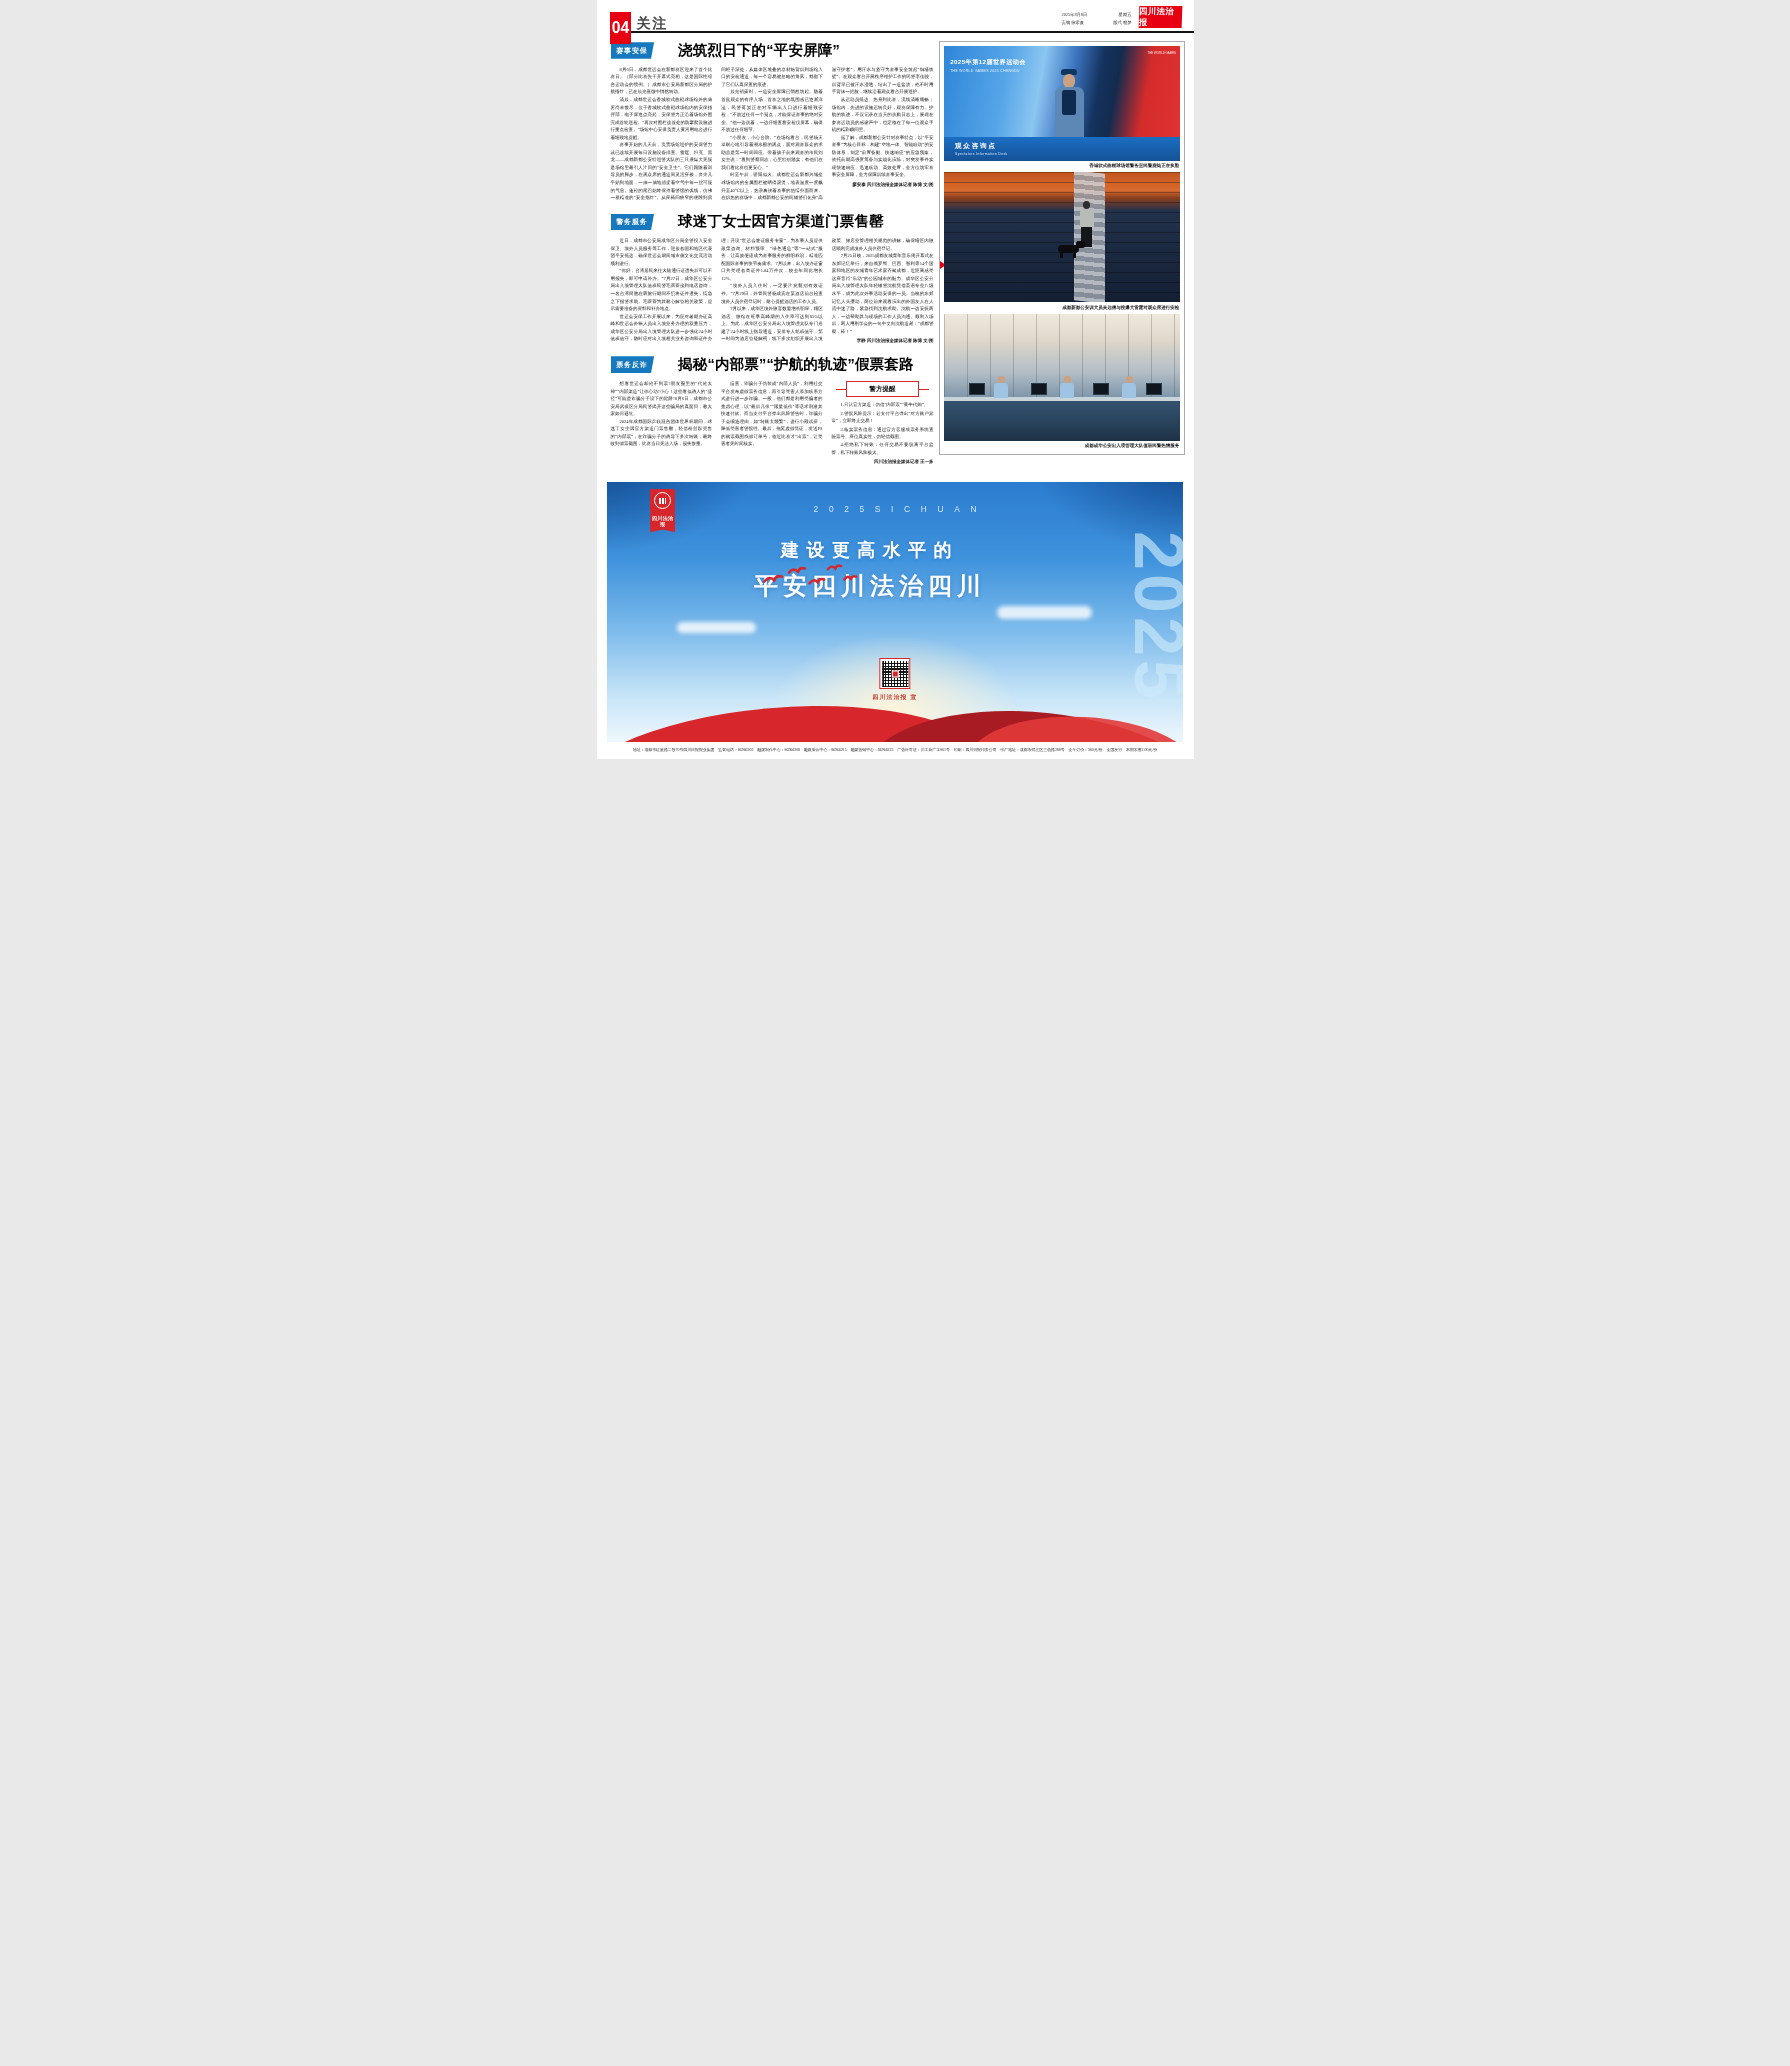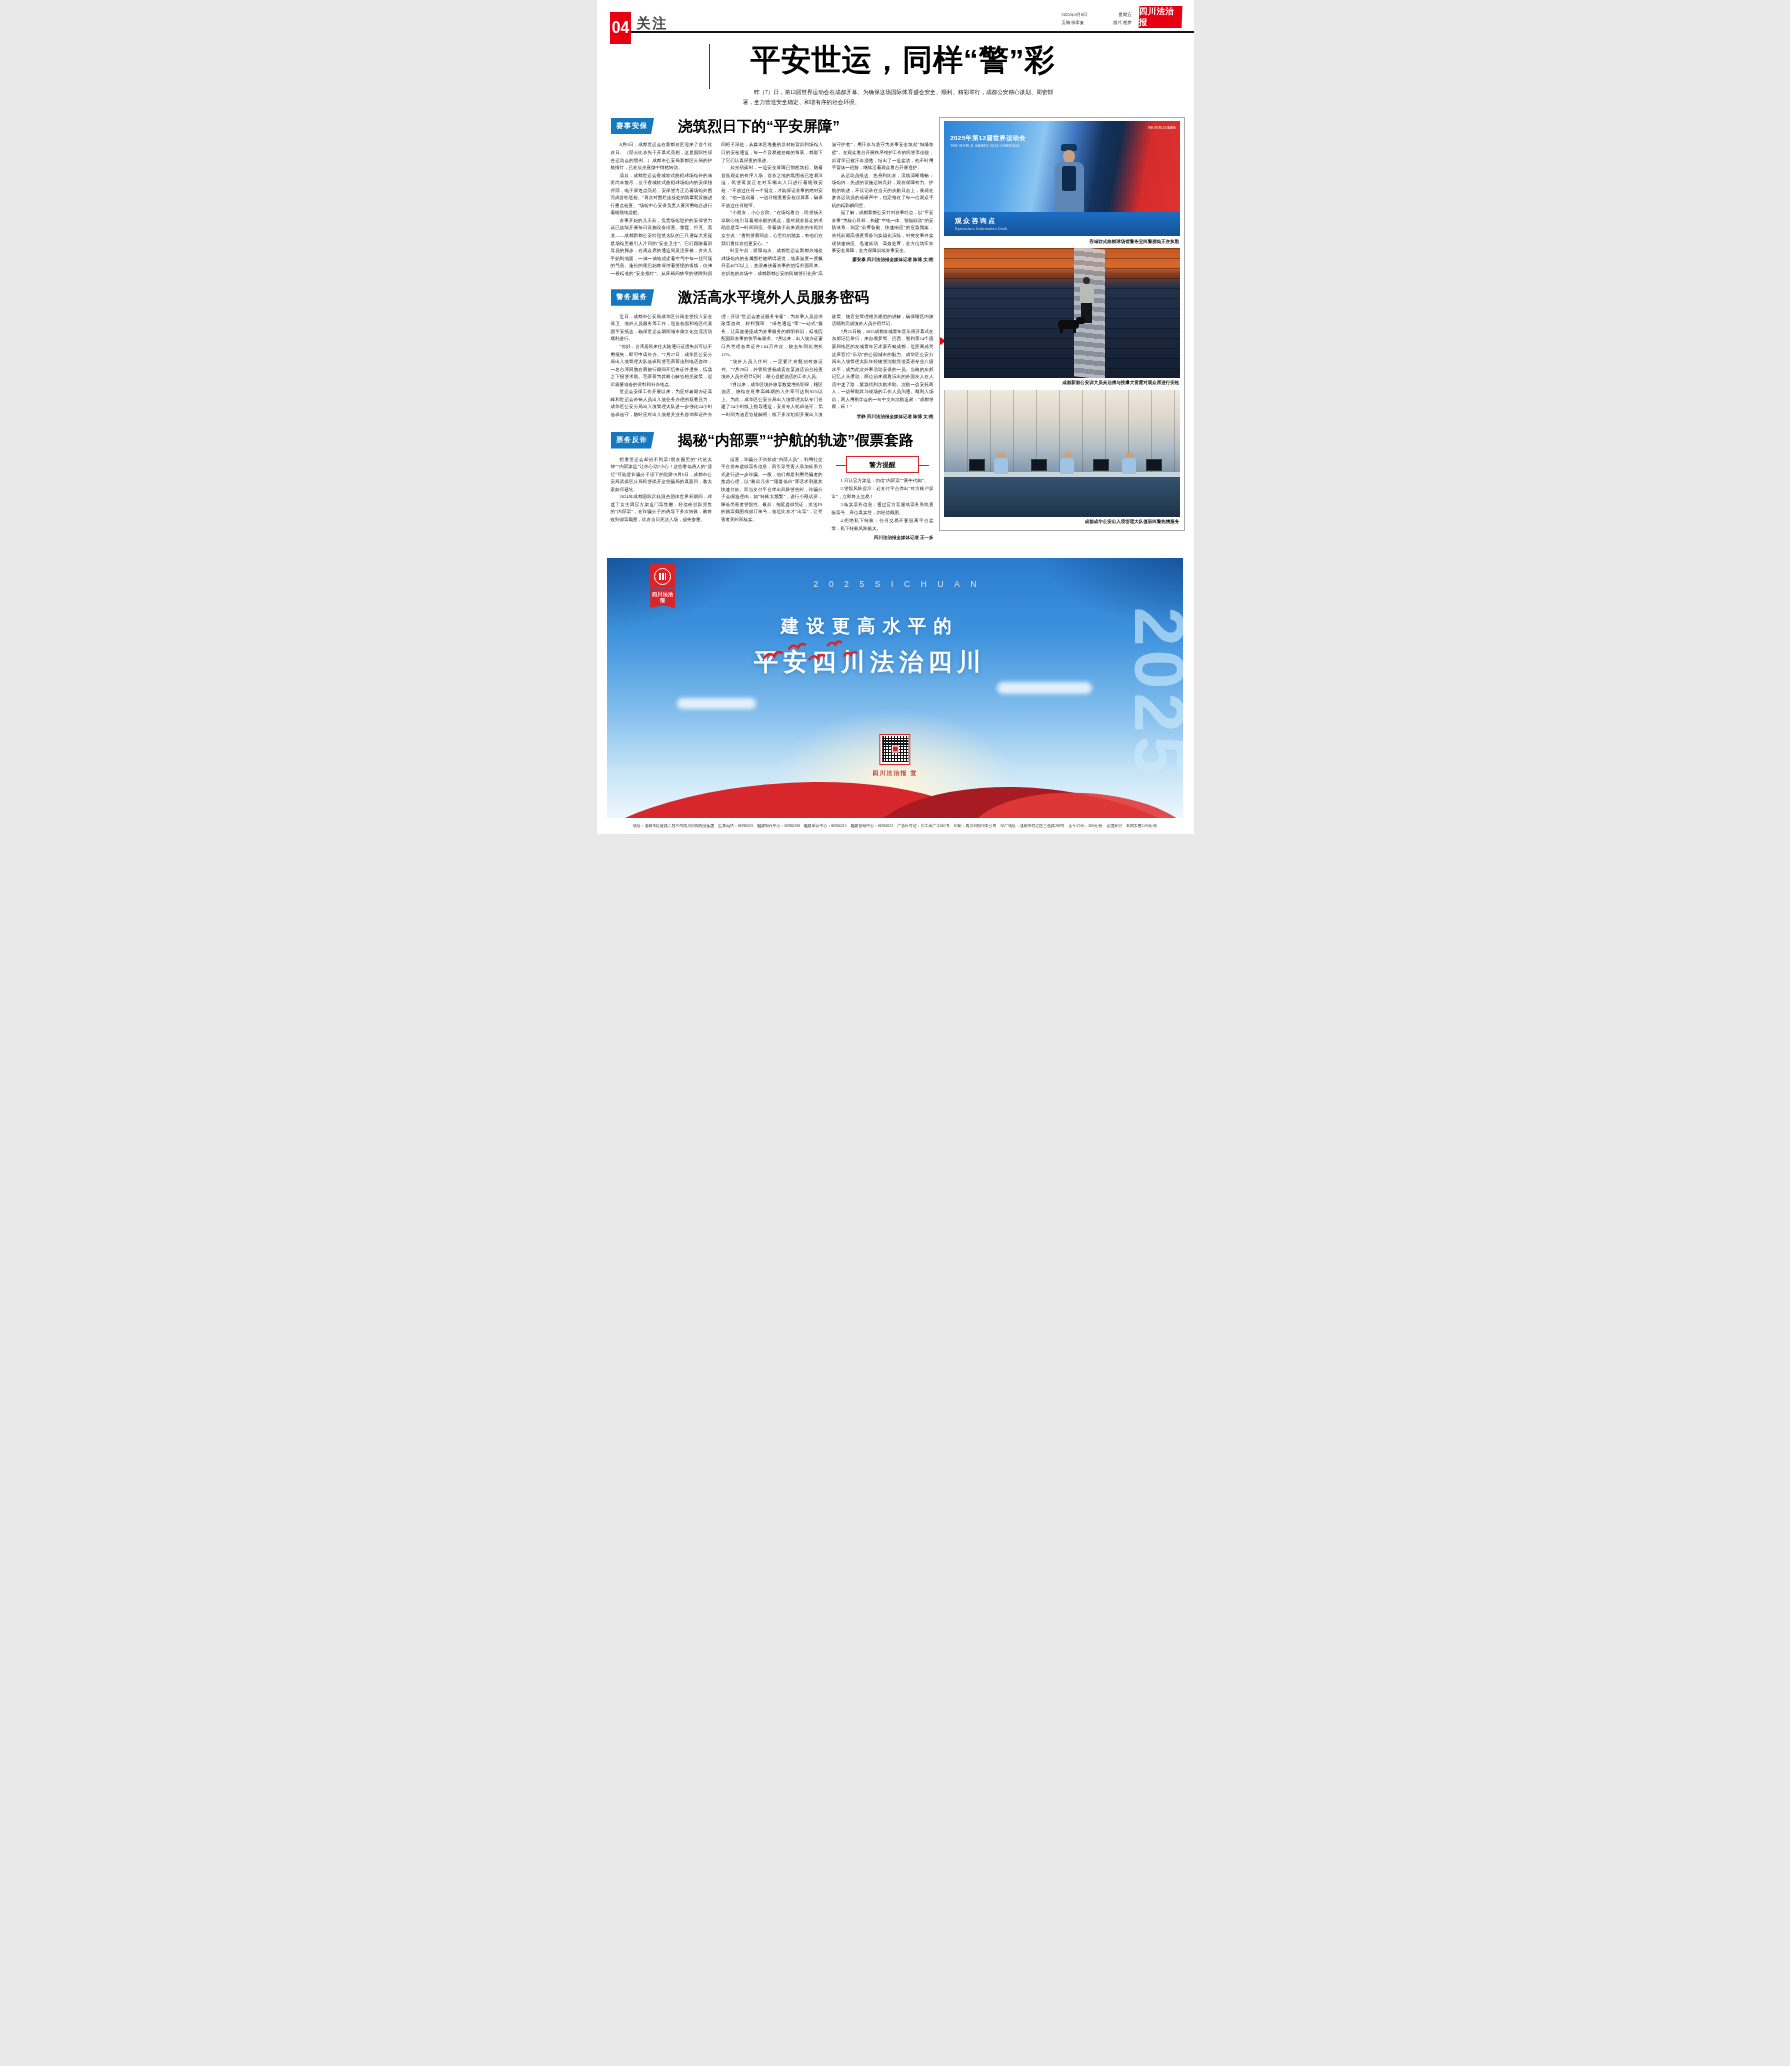--- a/index.html
+++ b/index.html
@@ -171,27 +171,20 @@
       </div>
       <div class="row">
         <span>责编 徐零夏</span>
         <span>版式 程梦</span>
       </div>
     </div>
     <div class="masthead">四川法治报</div>
     <div class="rule"></div>
   </div>
 
-  <div class="lead-wrap">
-    <div class="lead-bar"></div>
-    <div class="lead-content">
-      <h1>平安世运，同样“警”彩</h1>
-      <p class="lead-deck">昨（7）日，第12届世界运动会在成都开幕。为确保这场国际体育盛会安全、顺利、精彩举行，成都公安精心谋划、周密部署，全力营造安全稳定、和谐有序的社会环境。</p>
-    </div>
-  </div>
 
   <div class="main">
 
     <div class="articles">
 
       <div class="article">
         <div class="a-head">
           <span class="tag">赛事安保</span>
           <span class="a-title">浇筑烈日下的“平安屏障”</span>
         </div>
@@ -204,21 +197,21 @@
           <p class="para">时至午后，骄阳似火。成都世运会新都兴城垒球场馆内的金属围栏被晒得滚烫，地表温度一度飙升至40℃以上，热浪裹挟着赛事的热情扑面而来。在炽热的赛场中，成都新都公安的民辅警们化身“高温守护者”，用汗水与坚守为赛事安全筑起“铜墙铁壁”。在观众看台开展秩序维护工作的民警李佳骏，后背早已被汗水浸透，结出了一道盐渍，他不时用手背抹一把脸，继续沿着观众看台开展巡护。</p>
           <p class="para">从运动员抵达、热身到比赛，流线清晰顺畅；场馆内，先进的设施运转良好，观赛保障有力。护航的轨迹，不仅记录在当天的执勤日志上，展现在参赛运动员的感谢声中，也定格在了每一位观众手机的精彩瞬间里。</p>
           <p class="para">据了解，成都新都公安针对赛事特点，以“平安赛事”为核心目标，构建“空地一体、智能联动”的安防体系，制定“前置备勤、快速响应”的应急预案，依托前期高强度筹备与实战化演练，对突发事件实现快速响应、迅速联动、高效处置，全方位筑牢赛事安全屏障，全力保障后续赛事安全。</p>
           <p class="para byline">廖安泰 四川法治报全媒体记者 陈博 文/图</p>
         </div>
       </div>
 
       <div class="article">
         <div class="a-head">
           <span class="tag">警务服务</span>
-          <span class="a-title">激活高水平境外人员服务密码</span>
+          <span class="a-title">球迷丁女士因官方渠道门票售罄</span>
         </div>
         <div class="a-body">
           <p class="para">近日，成都市公安局成华区分局全警投入安全保卫、境外人员服务等工作，迎接各国和地区代表团平安抵达，确保世运会期间城市侧文化交流活动顺利进行。</p>
           <p class="para">“你好，台湾居民来往大陆通行证遗失后可以不用报失，即可申请补办。”7月27日，成华区公安分局出入境管理大队值班民警毛蕾蕾接到电话咨询，一名台湾同胞在蓉旅行期间不慎将证件遗失，情急之下报警求助。毛蕾蕾为其耐心解答相关政策，提示需要准备的资料和补办地点。</p>
           <p class="para">世运会安保工作开展以来，为应对暑期办证高峰和世运会外籍人员出入境业务办理的双重压力，成华区公安分局出入境管理大队进一步强化24小时值班值守，随时应对出入境相关业务咨询和证件办理；开设“世运会签证服务专窗”，为赛事人员提供政策咨询、材料预审、“绿色通道”等“一站式”服务，让高效便捷成为赛事服务的鲜明标识，精准匹配国际赛事的快节奏需求。7月以来，出入境办证窗口共受理各类证件1.04万件次，较去年同比增长12%。</p>
           <p class="para">“境外人员入住时，一定要注意甄别有效证件。”7月29日，外管民警杨成宾在某酒店前台检查境外人员住宿登记时，耐心提醒酒店的工作人员。</p>
           <p class="para">7月以来，成华区境外旅客数量增长明显，辖区酒店、旅馆在旺季高峰期的入住率可达到85%以上。为此，成华区公安分局出入境管理大队专门搭建了24小时线上指导通道，安排专人轮班值守，第一时间为酒店答疑解惑；线下多次组织开展出入境政策、旅店业管理相关规范的讲解，确保辖区内旅店顺利完成境外人员住宿登记。</p>
           <p class="para">7月25日晚，2025成都友城青年音乐周开幕式在东郊记忆举行，来自俄罗斯、巴西、智利等14个国家和地区的友城青年艺术家齐聚成都，近距离感受这座音符“乐动”的公园城市的魅力。成华区公安分局出入境管理大队年轻辅警沈航凭借英语专业八级水平，成为此次外事活动安保的一员。当晚的东郊记忆人头攒动，两位前来观看演出的外国友人在人流中迷了路，紧急找到沈航求助。沈航一边安抚两人，一边帮助其与现场的工作人员沟通。顺利入场后，两人用刚学会的一句中文向沈航道谢：“成都警察，棒！”</p>
           <p class="para byline">李静 四川法治报全媒体记者 陈博 文/图</p>
         </div>

